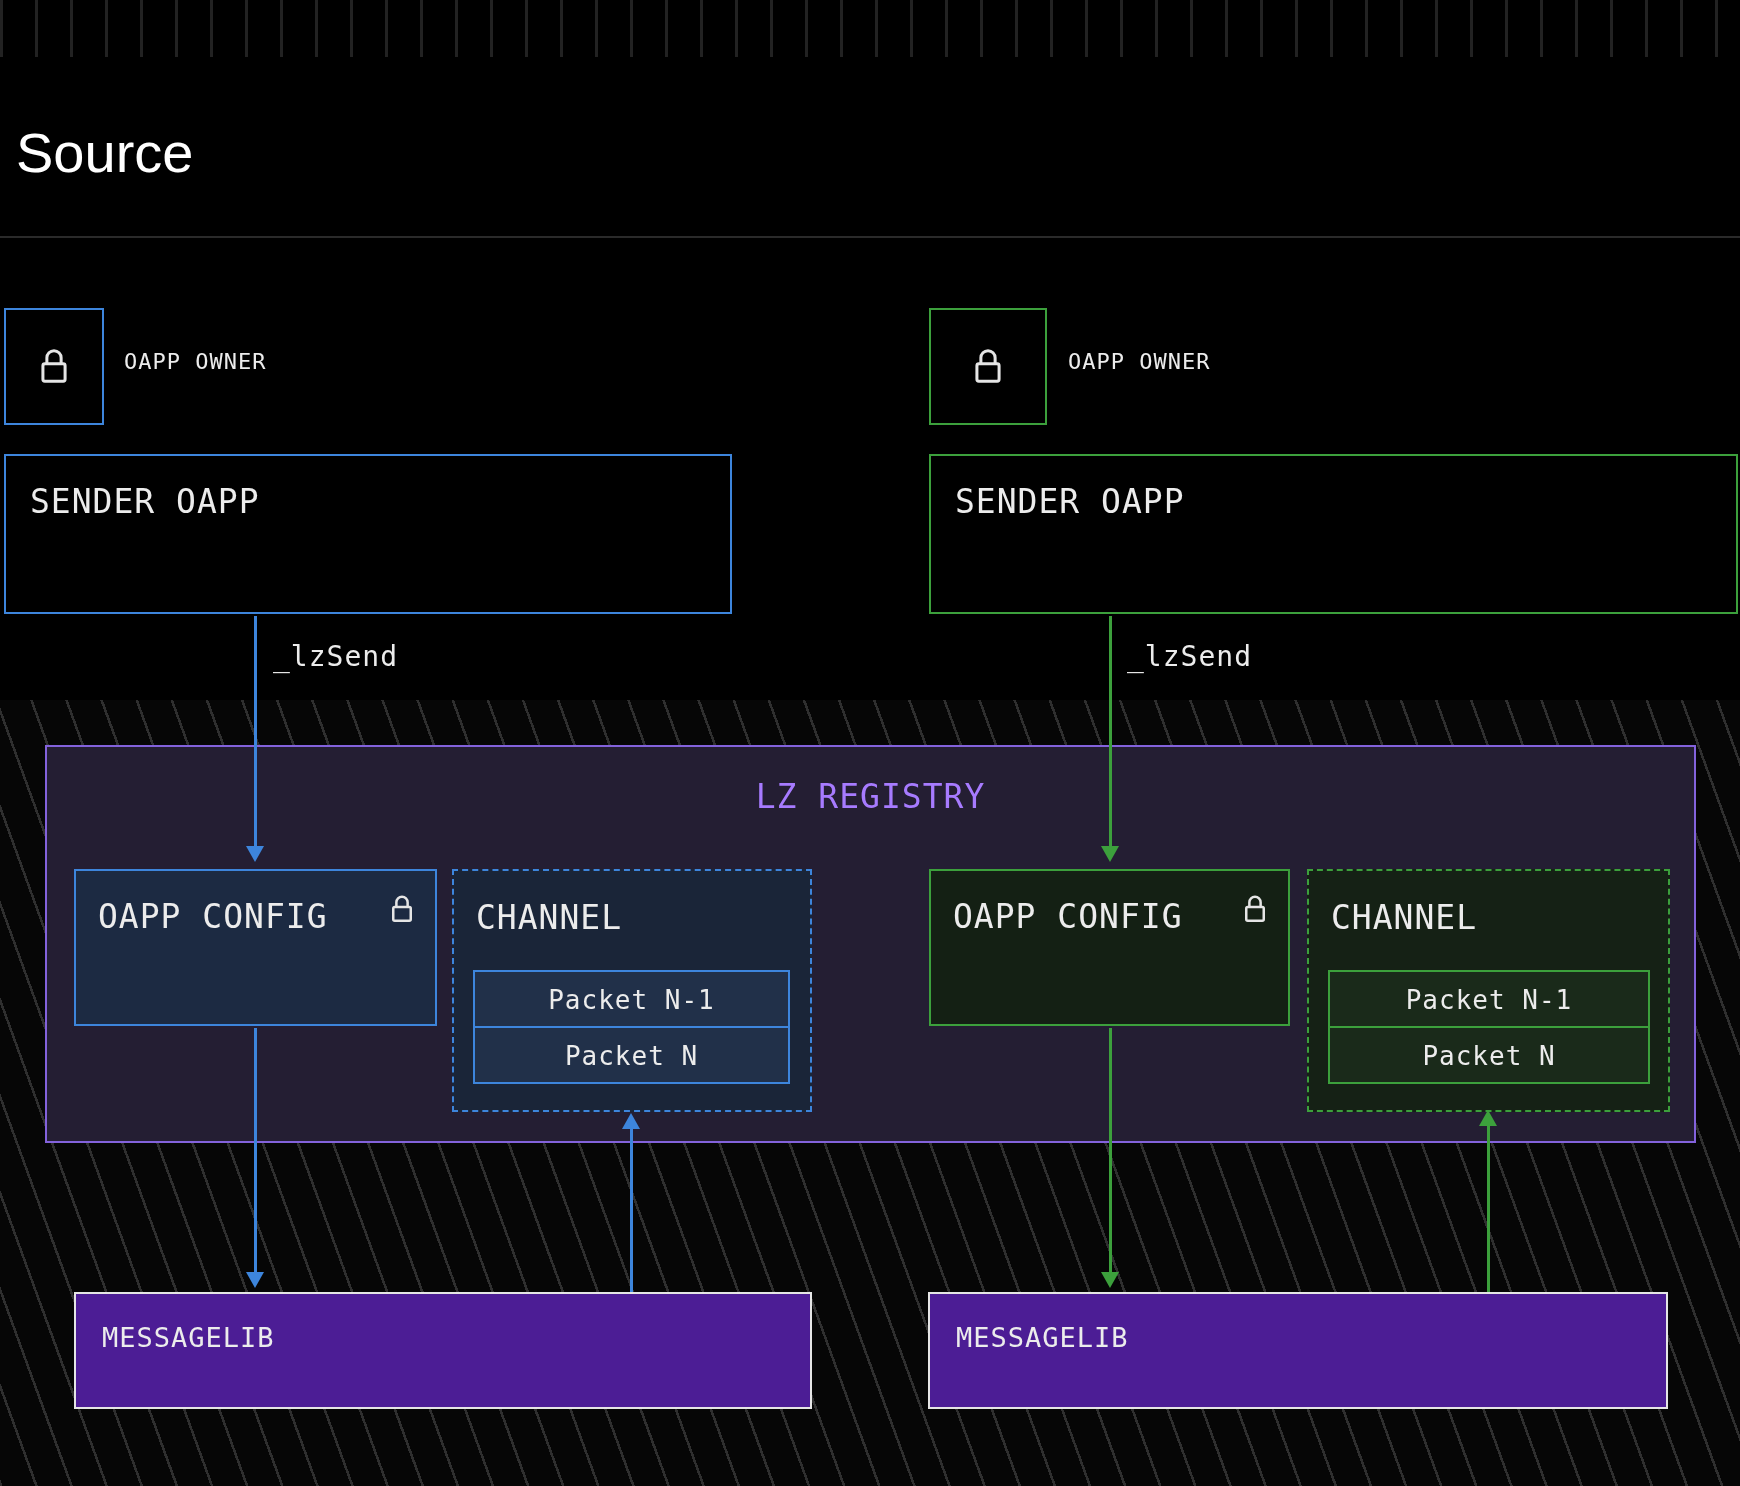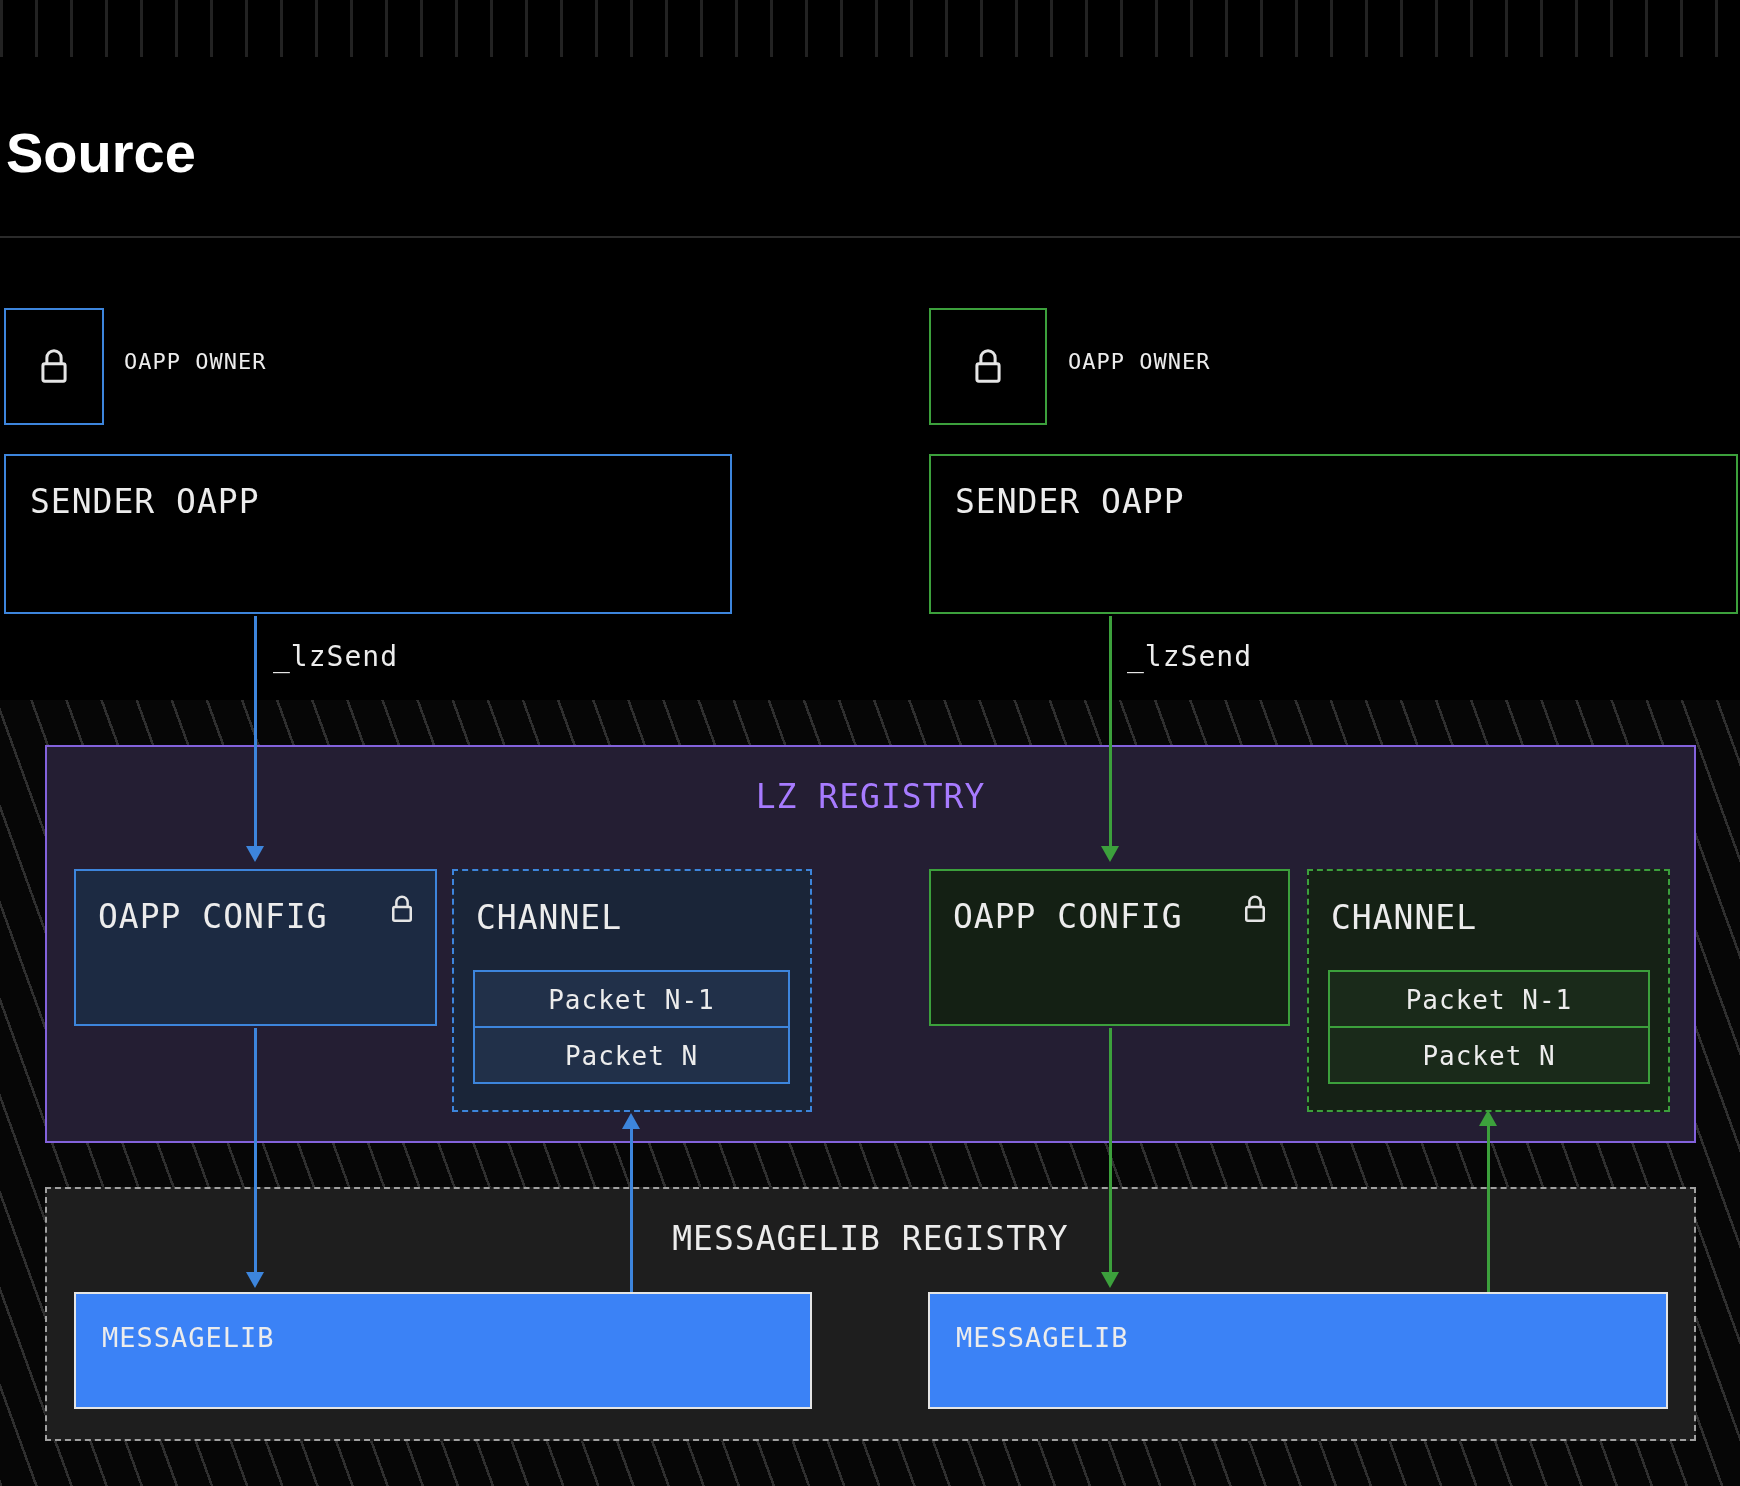--- a/index.html
+++ b/index.html
@@ -6,22 +6,22 @@
   .page{
     position:relative;width:1740px;height:1486px;background:#000;overflow:hidden;
     font-family:"DejaVu Sans Mono", monospace;color:#ececec;
   }
   
   .ruler{
     position:absolute;left:0;top:0;width:1740px;height:57px;
     background:repeating-linear-gradient(to right,#222 0 3px,transparent 3px 35px);
   }
   .page-title{
-    position:absolute;left:6px;top:120px;
-    font-family:"Liberation Sans", sans-serif;font-weight:700;font-size:56px;color:#fff;
+    position:absolute;left:16px;top:120px;
+    font-family:"Liberation Sans", sans-serif;font-weight:400;font-size:56px;color:#fff;
   }
   .divider{position:absolute;left:0;top:236px;width:1740px;height:2px;background:#2a2a2a;}
   
   .hatch{
     position:absolute;left:0;top:700px;width:1740px;height:786px;background:#060606;
   }
   .hatch:before{
     content:"";position:absolute;inset:0;
     background:repeating-linear-gradient(70deg,#2f2f2f 0 2.5px,transparent 2.5px 33px);
   }
@@ -63,21 +63,21 @@
   .pk01{left:473px;top:1026px;width:317px;background:#213049;}
   .pk10{left:1328px;top:970px;width:322px;background:#1a2a1a;}
   .pk11{left:1328px;top:1026px;width:322px;background:#1a2a1a;}
   
   .registry{
     position:absolute;left:45px;top:1187px;width:1651px;height:254px;box-sizing:border-box;
     border:2px dashed #a0a0a0;background:#1e1e1e;z-index:2;
   }
   .registry-title{position:absolute;left:0;top:30px;width:100%;text-align:center;
     font-size:33px;letter-spacing:1px;color:#ececec;}
-  .mlib{background:#3b82f6;border:2px solid #e5e5e5;}
+  .mlib{background:#4c1d95;border:2px solid #e5e5e5;}
   .ml0{left:74px;top:1292px;width:738px;height:117px;}
   .ml1{left:928px;top:1292px;width:740px;height:117px;}
   .mlib .box-label{left:26px;top:28px;font-size:27px;}
   
   .arrow{position:absolute;z-index:5;}
   .aline{position:absolute;width:3px;}
   .blue-fill{background:#3d85dc;}
   .green-fill{background:#3ca03c;}
   .head{position:absolute;width:0;height:0;border-left:9px solid transparent;border-right:9px solid transparent;}
   .head-down-blue{border-top:16px solid #3d85dc;}
@@ -97,23 +97,20 @@
 
   <div class="page-title">Source</div>
   <div class="divider"></div>
 
   <div class="hatch"></div>
 
   <div class="endpoint">
     <div class="endpoint-title">LZ REGISTRY</div>
   </div>
 
-  <div class="registry">
-    <div class="registry-title">MESSAGELIB REGISTRY</div>
-  </div>
 
   <div class="box owner-sq o0 blue-border">
     <svg class="lock-icon" width="38" height="46" viewBox="0 0 24 28" fill="none" stroke="#e5e5e5" stroke-width="1.9">
       <path d="M7.5 12 V8.2 a4.5 4.5 0 0 1 9 0 V12"></path>
         <rect x="5" y="12" width="14" height="11" rx="1.2"></rect>
     </svg>
   </div>
   <div class="owner-label ol0">OAPP OWNER</div>
 
   <div class="box sender s0 blue-border">

